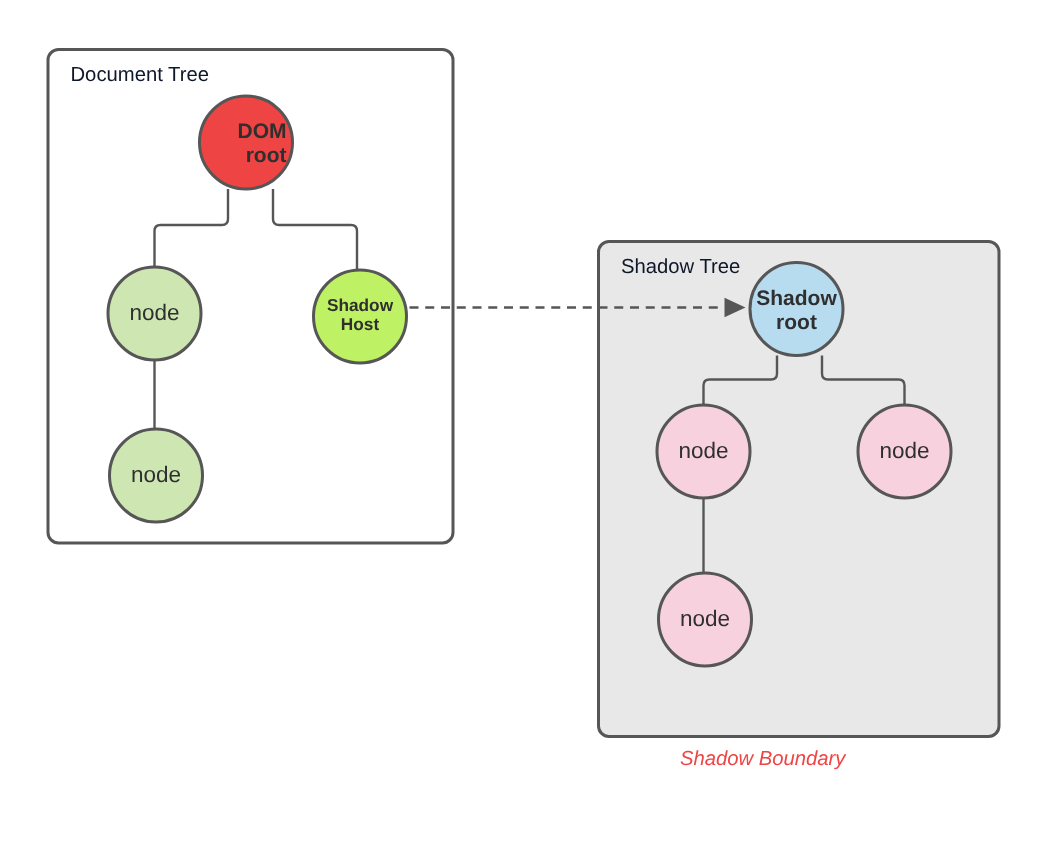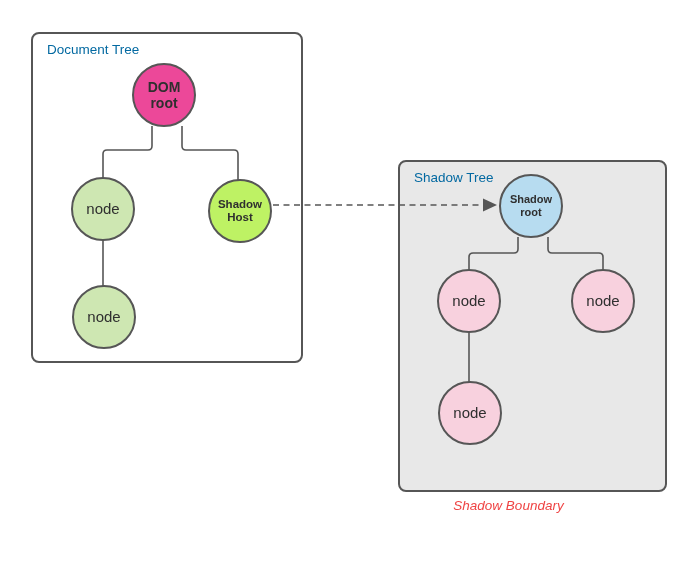--- a/index.html
+++ b/index.html
@@ -17,21 +17,21 @@
     border: 2px solid #565656;
     border-radius: 8px;
     box-sizing: border-box;
     background: #ffffff;
   }
   .panel-label {
     position: absolute;
     top: 8px;
     left: 14px;
     font-size: 13.5px;
-    color: #0369a1;
+    color: #0f172a;
     white-space: nowrap;
   }
   .doc-panel    { left: 31px;  top: 32px;  width: 272px; height: 331px; }
   .shadow-panel { left: 398px; top: 160px; width: 269px; height: 332px; }
 
   svg.wires { position: absolute; left: 0; top: 0; pointer-events: none; }
 
   .circle {
     position: absolute;
     width: 64px;
@@ -46,21 +46,21 @@
   }
   .circle span {
     display: block;
     width: 54px;
     line-height: 1.15;
     font-size: 15px;
     color: #2f2f2f;
   }
   .circle.bold span { font-weight: bold; }
   .fs14 span   { font-size: 14px; }
-  .fs13 span   { font-size: 11px; }
+  .fs13 span   { font-size: 14px; }
   .fs11 span   { font-size: 11.5px; }
 
   .n-domroot { left: 132px; top: 63px;  }
   .n-node1   { left: 71px;  top: 177px; }
   .n-shhost  { left: 208px; top: 179px; }
   .n-node2   { left: 72px;  top: 285px; }
   .n-shroot  { left: 499px; top: 174px; }
   .n-snode1  { left: 437px; top: 269px; }
   .n-snode2  { left: 571px; top: 269px; }
   .n-snode3  { left: 438px; top: 381px; }
@@ -97,21 +97,21 @@
     <path d="M103,240 L103,287" fill="none" stroke-width="1.6" stroke="#565656"></path>
 
     <path d="M518,237 L518,249 Q518,253 514,253 L473,253 Q469,253 469,257 L469,270" fill="none" stroke-width="1.6" stroke="#565656"></path>
     <path d="M548,237 L548,249 Q548,253 552,253 L599,253 Q603,253 603,257 L603,270" fill="none" stroke-width="1.6" stroke="#565656"></path>
     <path d="M469,332 L469,382" fill="none" stroke-width="1.6" stroke="#565656"></path>
 
     <path d="M273,205 L483,205" fill="none" stroke-width="1.7" stroke-dasharray="6 4.5" stroke="#565656"></path>
     <polygon points="497,205 483,198.5 483,211.5" fill="#565656"></polygon>
   </svg>
 
-  <div class="circle bold fs14 n-domroot" style="background-color: #ec4899;">
+  <div class="circle bold fs14 n-domroot" style="background-color: #ef4444; text-align: right;">
     <span>DOM root</span>
   </div>
   <div class="circle n-node1" style="background-color: rgb(206, 231, 178);">
     <span>node</span>
   </div>
   <div class="circle bold fs11 n-shhost" style="background-color: #bef264;">
     <span>Shadow Host</span>
   </div>
   <div class="circle n-node2" style="background-color: rgb(206, 231, 178);">
     <span>node</span>

